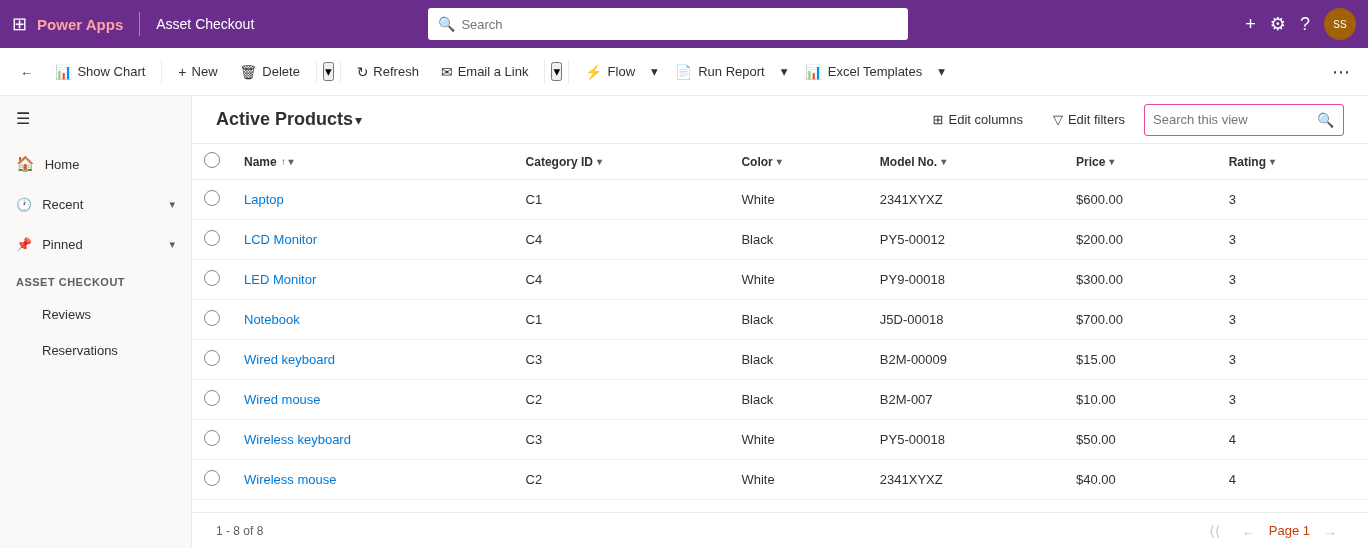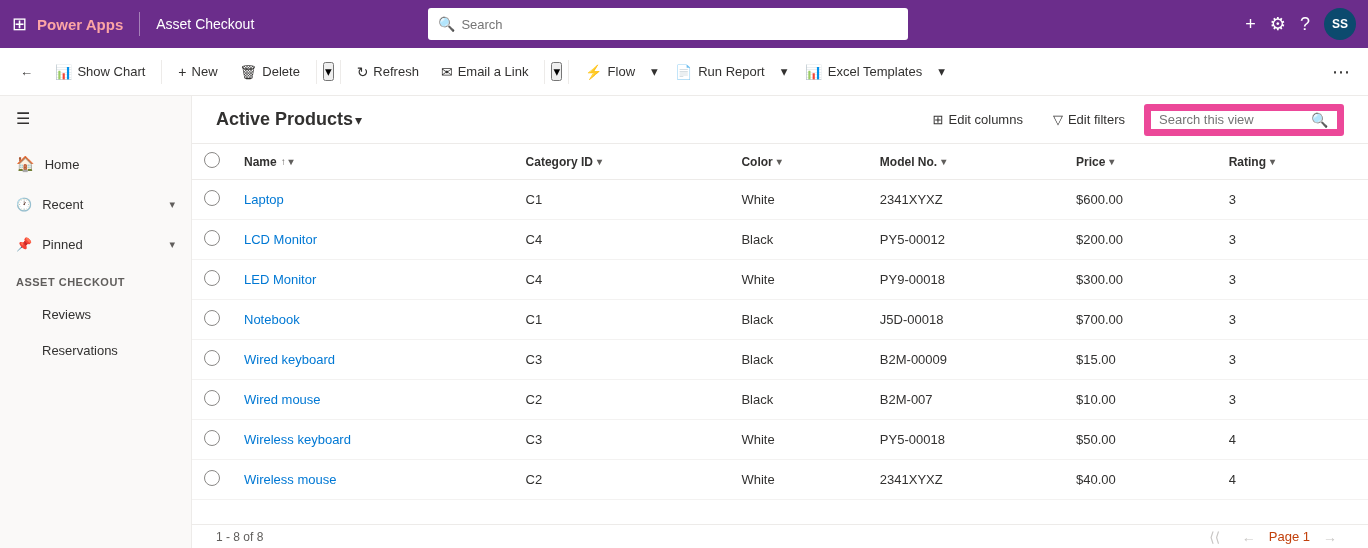--- a/index.html
+++ b/index.html
@@ -20,22 +20,22 @@
       display: flex; align-items: center; background: white; border-radius: 3px;
       padding: 0 10px; height: 32px; gap: 6px;
     }
     .top-nav .search-bar input {
       border: none; outline: none; font-size: 13px; width: 100%; background: transparent;
     }
     .top-nav .search-icon { color: #666; font-size: 14px; }
     .top-nav-right { display: flex; align-items: center; gap: 14px; margin-left: auto; }
     .top-nav-right .icon { color: white; font-size: 18px; cursor: pointer; }
     .top-nav-right .avatar {
-      width: 32px; height: 32px; border-radius: 50%; background: #0c4a6e;
-      color: white; font-size: 12px; font-weight: 700;
+      width: 32px; height: 32px; border-radius: 50%; background: #a16207;
+      color: white; font-size: 10px; font-weight: 400;
       display: flex; align-items: center; justify-content: center;
     }
 
     
     .toolbar {
       display: flex; align-items: center; background: white; height: 48px;
       padding: 0 10px; gap: 2px; border-bottom: 1px solid #edebe9; flex-shrink: 0;
     }
     .toolbar-btn {
       display: flex; align-items: center; gap: 5px; padding: 0 10px; height: 36px;
@@ -100,21 +100,21 @@
     }
     .content-title { font-size: 18px; font-weight: 600; color: #323130; }
     .content-title-dropdown { font-size: 14px; color: #323130; cursor: pointer; margin-left: 2px; }
     .content-header-right { display: flex; align-items: center; gap: 8px; margin-left: auto; }
     .edit-columns-btn, .edit-filters-btn {
       display: flex; align-items: center; gap: 5px; padding: 0 10px; height: 32px;
       border: 1px solid transparent; background: transparent; cursor: pointer;
       font-size: 13px; color: #323130; border-radius: 3px;
     }
     .search-view {
-      display: flex; align-items: center; border: 7px solid #ec4899; border-radius: 3px;
+      display: flex; align-items: center; border: 1px solid #ec4899; border-radius: 3px;
       height: 32px; padding: 0 8px; gap: 6px; width: 200px;
     }
     .search-view input { border: none; outline: none; font-size: 13px; width: 100%; }
     .search-view .sv-icon { font-size: 14px; color: #605e5c; }
 
     
     .table-container { flex: 1; overflow-y: auto; overflow-x: hidden; }
     table { width: 100%; border-collapse: collapse; }
     thead tr { border-bottom: 1px solid #edebe9; }
     thead th {
@@ -125,21 +125,21 @@
     thead th .sort-icon { font-size: 10px; color: #605e5c; }
     tbody tr { border-bottom: 1px solid #f3f2f1; }
     tbody td { padding: 10px 12px; font-size: 13px; color: #323130; }
     tbody td.link-cell { color: #0078d4; cursor: pointer; }
     .checkbox-col { width: 40px; text-align: center; }
     .row-checkbox { width: 16px; height: 16px; border-radius: 50%; border: 1px solid #8a8886; display: inline-block; }
 
     
     .table-footer {
       display: flex; align-items: center; padding: 6px 24px; border-top: 1px solid #edebe9;
-      font-size: 12px; color: #605e5c; background: white; flex-shrink: 0; height: 24px;
+      font-size: 12px; color: #605e5c; background: white; flex-shrink: 0; height: 36px;
     }
     .pagination { display: flex; align-items: center; gap: 6px; margin-left: auto; }
     .page-btn {
       display: flex; align-items: center; justify-content: center; width: 28px; height: 28px;
       border: none; background: transparent; cursor: pointer; font-size: 14px; color: #323130;
       border-radius: 3px;
     }
     .page-btn.disabled { color: #c8c6c4; cursor: default; }
     .page-label { font-size: 13px; color: #c2410c; }
   </style>

